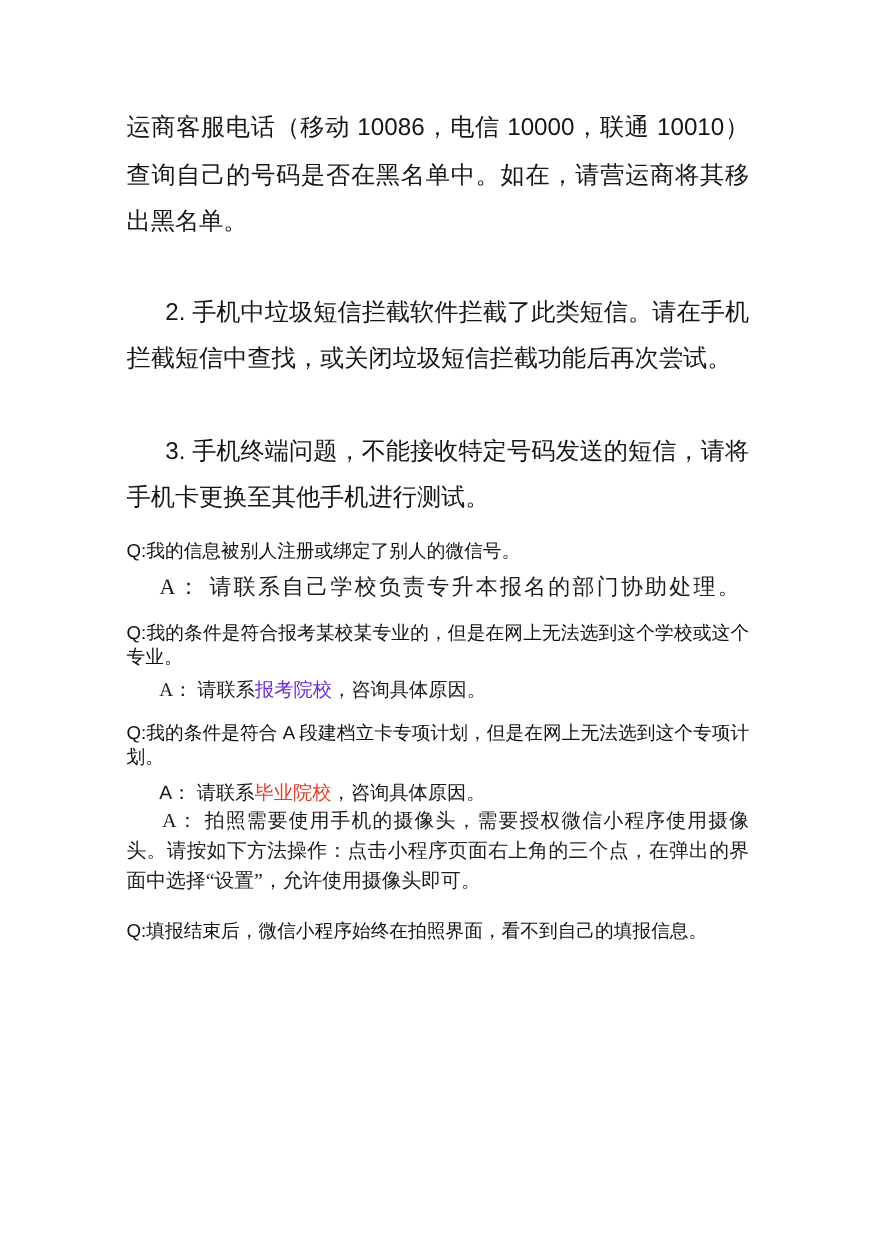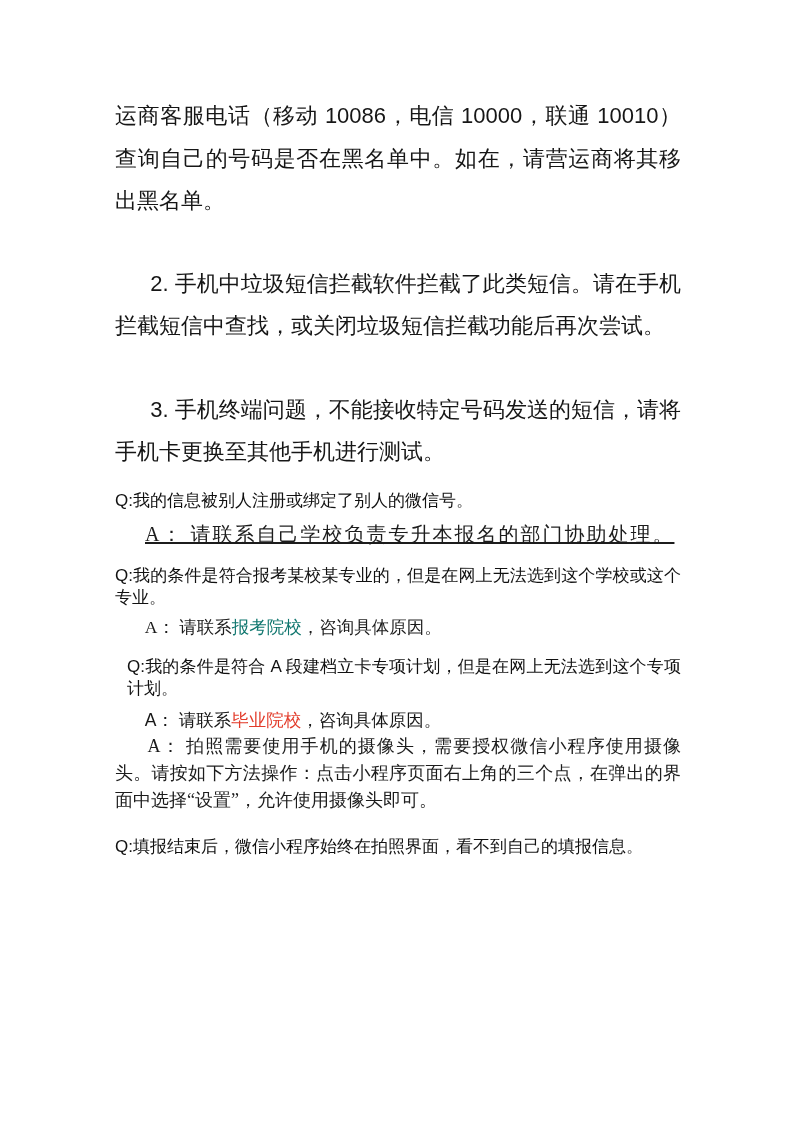--- a/index.html
+++ b/index.html
@@ -36,34 +36,33 @@
   .q {
     font-weight: 400;
     font-size: 17px;
     line-height: 22px;
     text-align: justify;
     margin: 0;
     color: #111111;
   }
   .q1 { margin-top: 16px; }
   .q2 { margin-top: 16px; }
-  .q3 { margin-top: 16px; margin-left: 12px; }
+  .q3 { margin-top: 16px; }
   .q4 { margin-top: 29px; }
   .q5 { margin-top: 22px; }
 
   
   .a-serif-lg {
     font-family: "Liberation Serif", serif;
     font-size: 20px;
     line-height: 30px;
     letter-spacing: 2px;
     text-indent: 1.5em;
     margin: 7px 0 0 0;
     color: #1c1c1c;
-    text-decoration: underline;
   }
   .a-serif {
     font-family: "Liberation Serif", serif;
     font-size: 17.5px;
     line-height: 26px;
     text-indent: 1.7em;
     margin: 5px 0 0 0;
     color: #1c1c1c;
   }
   .a-sans {
@@ -96,21 +95,21 @@
 
   <p class="p-lg indent-num gap-41">3. 手机终端问题，不能接收特定号码发送的短信，请将手机卡更换至其他手机进行测试。</p>
 
 
   <p class="q q1">Q:我的信息被别人注册或绑定了别人的微信号。</p>
 
   <p class="a-serif-lg">A： 请联系自己学校负责专升本报名的部门协助处理。</p>
 
   <p class="q q2">Q:我的条件是符合报考某校某专业的，但是在网上无法选到这个学校或这个专业。</p>
 
-  <p class="a-serif"><span>A： 请联系</span><span class="hl" style="color: #0f766e;">报考院校</span><span>，咨询具体原因。</span></p>
+  <p class="a-serif"><span>A： 请联系</span><span class="hl" style="color: #6d28d9;">报考院校</span><span>，咨询具体原因。</span></p>
 
   <p class="q q3">Q:我的条件是符合 A 段建档立卡专项计划，但是在网上无法选到这个专项计划。</p>
 
   <p class="a-sans"><span>A： 请联系</span><span class="hl" style="color: rgb(226, 59, 42);">毕业院校</span><span>，咨询具体原因。</span></p>
 
 
   <p class="a-serif-just">A： 拍照需要使用手机的摄像头，需要授权微信小程序使用摄像头。请按如下方法操作：点击小程序页面右上角的三个点，在弹出的界面中选择“设置”，允许使用摄像头即可。</p>
 
   <p class="q q5">Q:填报结束后，微信小程序始终在拍照界面，看不到自己的填报信息。</p>
 

